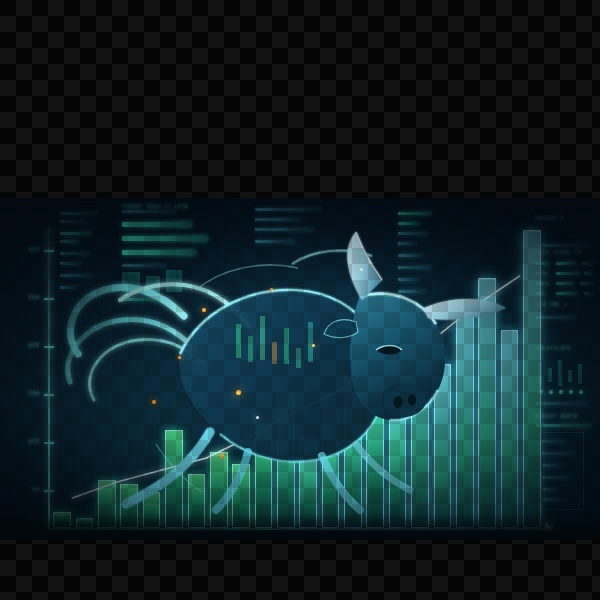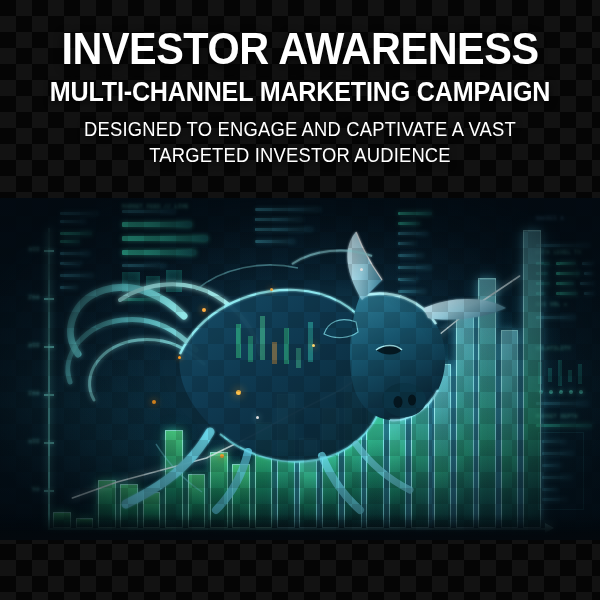--- a/index.html
+++ b/index.html
@@ -375,20 +375,14 @@
       <div class="spark" style="left:160px;top:250px;width:4px;height:4px;background:#ffa832;box-shadow:0 0 7px #ff9418;"></div>
       <div class="spark" style="left:300px;top:64px;width:3px;height:3px;background:#fff;box-shadow:0 0 7px #bff4ff;"></div>
       <div class="spark" style="left:196px;top:212px;width:3px;height:3px;background:#ffffff;box-shadow:0 0 6px #9fe9ff;"></div>
     </div>
 
     <div class="checkmask"></div>
     <div class="vig"></div>
     <div class="fadebottom"></div>
   </div>
 
-  <div id="heads">
-    <div class="h-line" id="h1" style="margin-top:26px;">INVESTOR AWARENESS</div>
-    <div class="h-line" id="h2" style="margin-top:8px;">MULTI-CHANNEL MARKETING CAMPAIGN</div>
-    <div class="h-line" id="h3" style="margin-top:12px;">DESIGNED TO ENGAGE AND CAPTIVATE A VAST</div>
-    <div class="h-line" id="h4" style="margin-top:2px;">TARGETED INVESTOR AUDIENCE</div>
-  </div>
 
 </div>
 
 </body></html>

